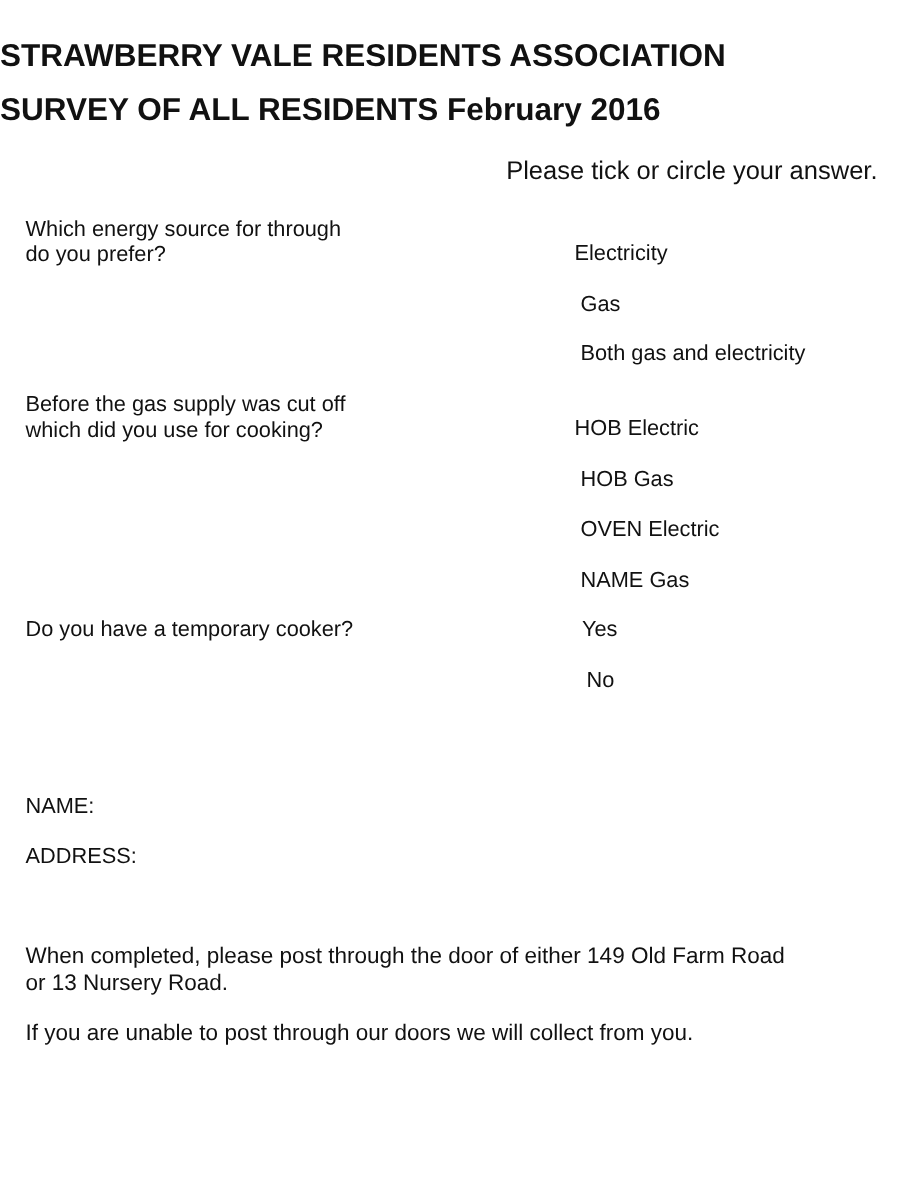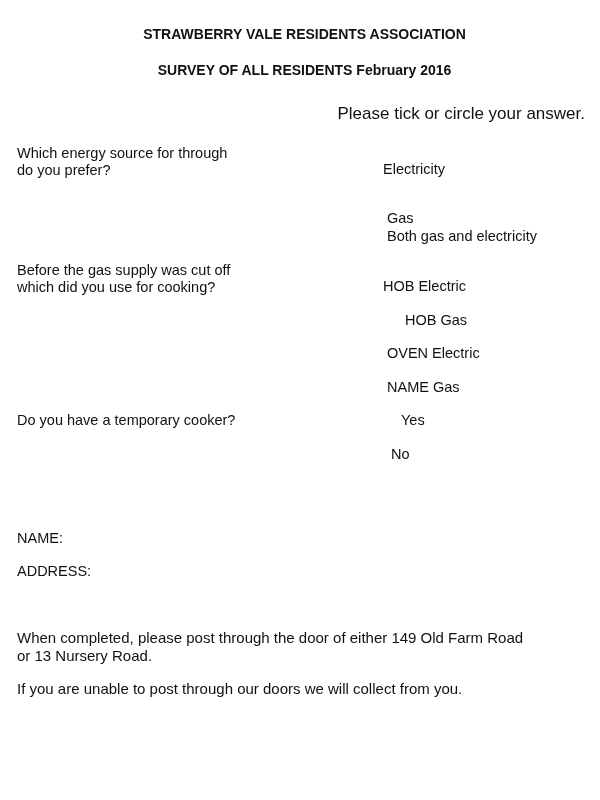--- a/index.html
+++ b/index.html
@@ -2,52 +2,52 @@
 <html><head>
 <meta charset="utf-8">
 <style>
   html, body { margin: 0; padding: 0; background: #ffffff; }
   body {
     width: 600px; height: 800px; position: relative; overflow: hidden;
     font-family: "Liberation Sans", sans-serif; color: #111111;
   }
   .abs { position: absolute; white-space: nowrap; }
   .title {
-    left: 12px; width: 585px; text-align: center; font-weight: bold; font-size: 14px;
+    left: 0; width: 585px; font-weight: bold; font-size: 21px;
   }
   .instr { left: 0; width: 585px; text-align: center; font-size: 17px; }
   .q { left: 17px; font-size: 14.5px; line-height: 17px; white-space: pre-line; }
   .opt { font-size: 14.5px; }
   .field { left: 17px; font-size: 14.5px; }
   .para { left: 17px; font-size: 15px; line-height: 18px; white-space: pre-line; }
 </style>
 </head>
 <body>
 
 <div>
 
   <div class="abs title" style="top:26px;">STRAWBERRY VALE RESIDENTS ASSOCIATION</div>
   <div class="abs title" style="top:62px;">SURVEY OF ALL RESIDENTS   February 2016</div>
   <div class="abs instr" style="top:104px;text-align:right;">Please tick or circle your answer.</div>
 
   <div class="abs q" style="top:145px;">Which energy source for through
 do you prefer?</div>
   <div class="abs opt" style="top:161px; left:383px;">Electricity</div>
-  <div class="abs opt" style="top:210px; left:387px;">Gas</div>
+  <div class="abs opt" style="top:195px; left:387px;">Gas</div>
   <div class="abs opt" style="top:228px; left:387px;">Both gas and electricity</div>
 
   <div class="abs q" style="top:262px;">Before the gas supply was cut off
 which did you use for cooking?</div>
   <div class="abs opt" style="top:278px; left:383px;text-align:center;">HOB Electric</div>
-  <div class="abs opt" style="top:312px; left:387px;margin-left:18px;">HOB Gas</div>
+  <div class="abs opt" style="top:312px; left:387px;">HOB Gas</div>
   <div class="abs opt" style="top:345px; left:387px;">OVEN Electric</div>
   <div class="abs opt" style="top:379px; left:387px;">NAME Gas</div>
 
   <div class="abs q" style="top:412px;">Do you have a temporary cooker?</div>
-  <div class="abs opt" style="top:412px; left:388px;margin-left:13px;">Yes</div>
+  <div class="abs opt" style="top:412px; left:388px;">Yes</div>
   <div class="abs opt" style="top:446px; left:391px;">No</div>
 
   <div class="abs field" style="top:530px;">NAME:</div>
   <div class="abs field" style="top:563px;">ADDRESS:</div>
 
   <div class="abs para" style="top:629px;">When completed, please post through the door of either 149 Old Farm Road
 or 13 Nursery Road.</div>
   <div class="abs para" style="top:680px;">If you are unable to post through our doors we will collect from you.</div>
 
 </div>

